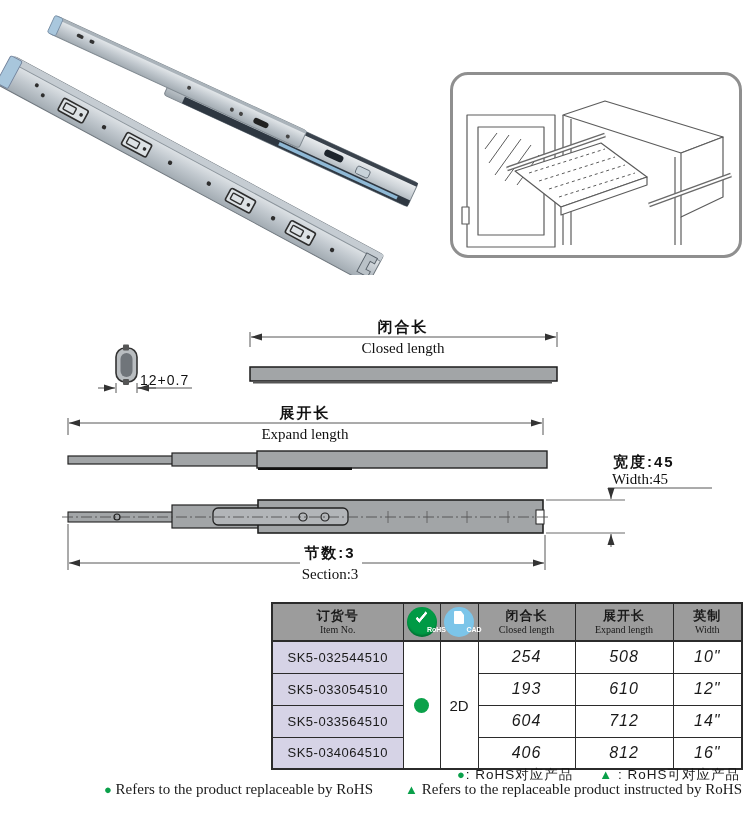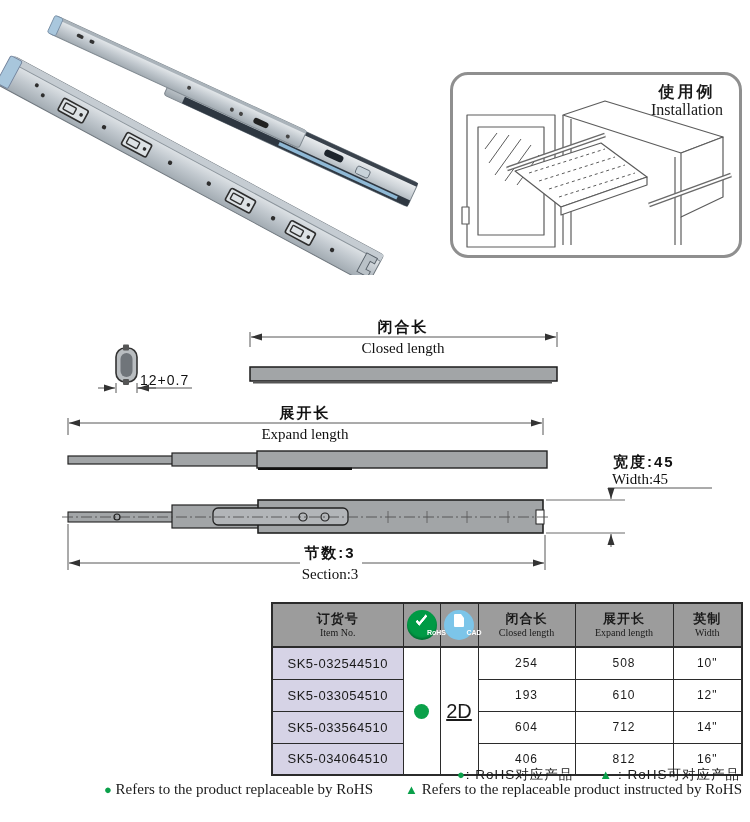--- a/index.html
+++ b/index.html
@@ -31,26 +31,26 @@
   .t-en { font-size:15px; font-family:"Liberation Serif", serif; }
   .t-dim { font-size:14px; font-family:"Liberation Sans", sans-serif; letter-spacing:1px; }
 
   
   .spec {
     position:absolute; left:271px; top:602px; width:470px;
     border-collapse:collapse; table-layout:fixed;
     border:2px solid #2b2b2b; font-size:13px;
   }
   .spec th, .spec td { border:1px solid #2b2b2b; text-align:center; vertical-align:middle; padding:0; }
-  .spec thead th { background:#9c9c9c; height:44px; line-height:1.15; border-bottom:2px solid #2b2b2b; }
+  .spec thead th { background:#9c9c9c; height:38px; line-height:1.15; border-bottom:2px solid #2b2b2b; }
   .spec tbody td { height:32px; background:#ffffff; }
   .spec td.item { background:#d6d3e6; font-size:13px; letter-spacing:0.5px; }
   .hdr-zh { display:block; font-size:13px; font-weight:600; letter-spacing:1px; }
   .hdr-en { display:block; font-family:"Liberation Serif", serif; font-size:10px; font-weight:normal; }
-  .num { font-size:12px; letter-spacing:1px; }
+  .num { font-size:16px; letter-spacing:1px;font-style:italic; }
 
   .icon-rohs {
     width:30px; height:30px; border-radius:50%; background:#009a45; margin:0 auto;
     position:relative; box-shadow:inset 0 -2px 2px rgba(0,0,0,.25);
   }
   .icon-rohs .check {
     position:absolute; left:8px; top:6px; width:13px; height:6px;
     border-left:3px solid #fff; border-bottom:3px solid #fff;
     transform:rotate(-50deg) skewX(-10deg); border-radius:1px;
   }
@@ -60,21 +60,21 @@
     width:30px; height:30px; border-radius:50%; background:#7cc5e9; margin:0 auto;
     position:relative;
   }
   .icon-cad .doc {
     position:absolute; left:10px; top:4px; width:10px; height:13px; background:#fff;
     border-radius:1px; clip-path:polygon(0 0,70% 0,100% 30%,100% 100%,0 100%);
   }
   .icon-cad .lbl { position:absolute; bottom:3px; width:100%; text-align:center;
     font-size:7px; font-weight:bold; color:#fff; }
   .gdot { display:inline-block; width:15px; height:15px; border-radius:50%; background:#0ba14a; vertical-align:middle; }
-  .cad2d { font-size:20px;text-decoration:underline; }
+  .cad2d { font-size:15px; }
 
   
   .legend1 {
     position:absolute; right:10px; top:766px; font-size:13.5px; letter-spacing:1px;
     white-space:nowrap;
   }
   .legend1 .mark { color:#0aa04a; font-size:13px; }
   .legend1 .gap { display:inline-block; width:26px; }
   .legend2 {
     position:absolute; left:104px; right:8px; top:781px;
@@ -184,24 +184,20 @@
           <polygon points="108,132 194,102 194,110 108,140" fill="#fff"></polygon>
           <g stroke-width="1" stroke-dasharray="3,3">
             <line x1="76" y1="98" x2="152" y2="74"></line>
             <line x1="86" y1="106" x2="162" y2="82"></line>
             <line x1="96" y1="114" x2="172" y2="90"></line>
             <line x1="106" y1="122" x2="182" y2="98"></line>
           </g>
         </g>
       </g>
     </svg>
-    <div class="install-title">
-      <div class="zh">使用例</div>
-      <div class="en">Installation</div>
-    </div>
   </div>
 
   <svg class="drawings" viewBox="0 0 750 300">
     <defs>
       <marker id="ar" markerWidth="12" markerHeight="9" refX="11" refY="4.5" orient="auto" markerUnits="userSpaceOnUse">
         <path d="M0,1 L11,4.5 L0,8 z" fill="#333"></path>
       </marker>
     </defs>
 
     <g>

